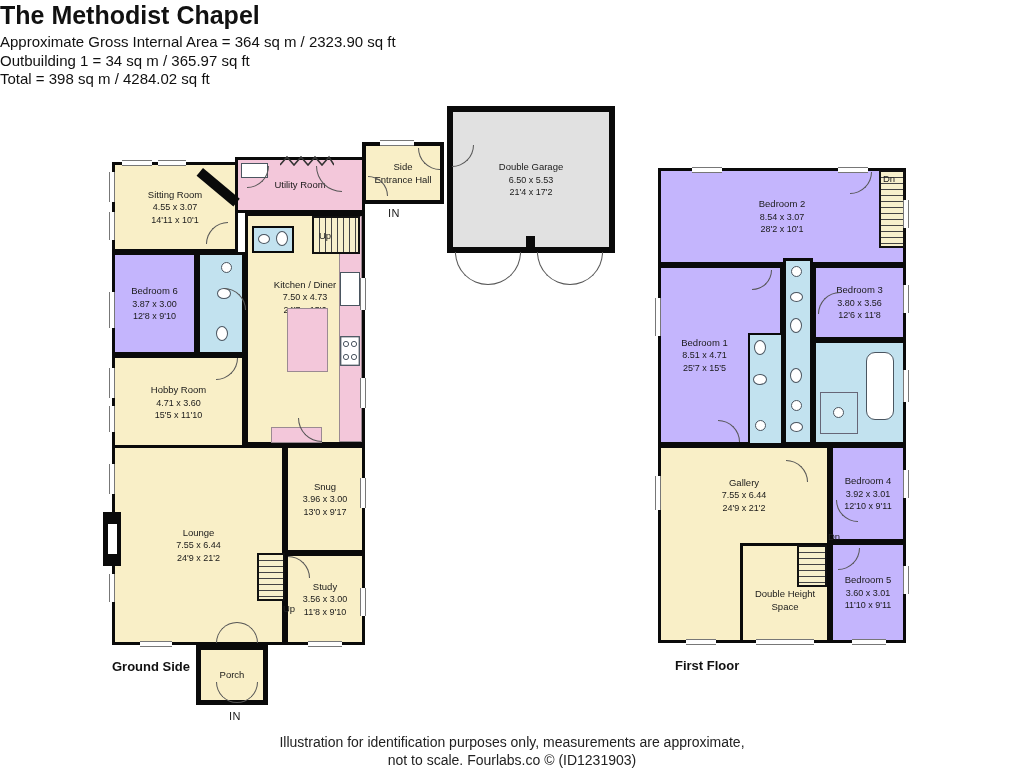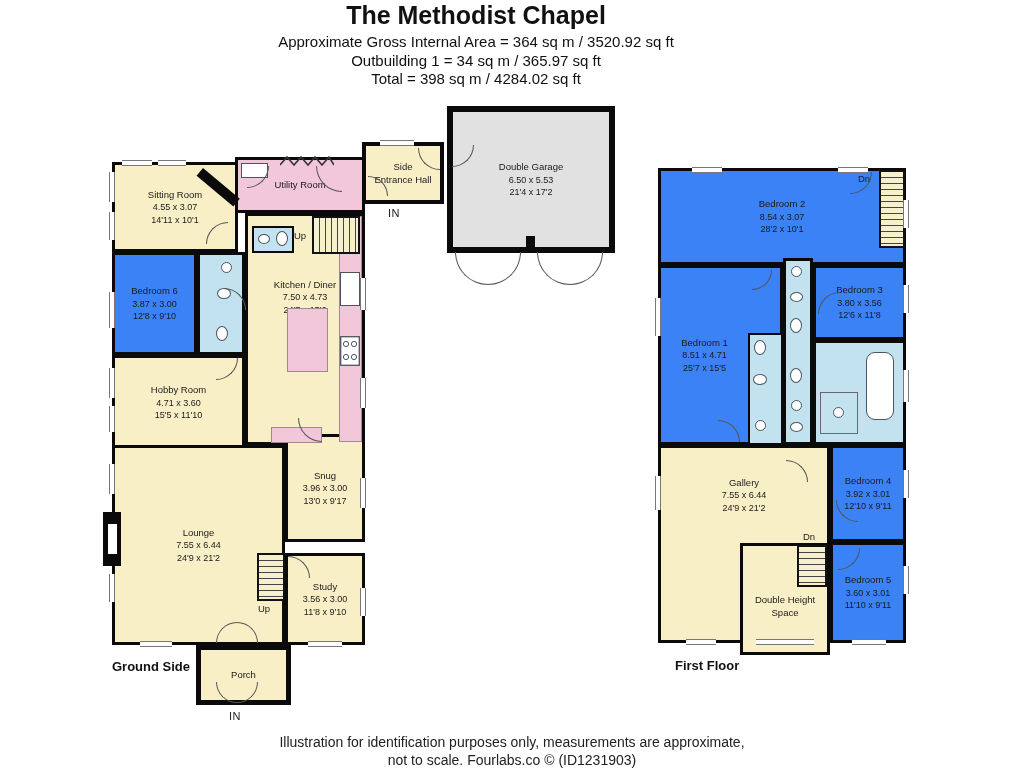--- a/index.html
+++ b/index.html
@@ -1,33 +1,33 @@
 <!DOCTYPE html>
 <html><head>
 <meta charset="utf-8">
 <style>
   html,body{margin:0;padding:0;background:#fff;}
   body{width:1024px;height:768px;position:relative;font-family:"Liberation Sans",sans-serif;color:#111;overflow:hidden;}
-  .hdr{position:absolute;left:0;width:912px;text-align:center;padding-left:20px;}
+  .hdr{position:absolute;left:0;width:912px;text-align:left;}
   .title{top:1px;font-size:25px;font-weight:bold;}
   .sub{font-size:15px;}
   .ftr{position:absolute;left:0;width:1024px;text-align:center;font-size:14px;color:#222;}
   .room{position:absolute;box-sizing:border-box;border:3px solid #0a0a0a;display:flex;flex-direction:column;align-items:center;justify-content:center;text-align:center;line-height:1.4;z-index:1;}
   .rname{font-size:9.5px;color:#1a1a1a;}
   .rdim{font-size:9px;color:#1a1a1a;}
   .c-yellow{background:#f9efc7;}
   .c-pink{background:#f3c7da;}
-  .c-purple{background:#3b82f6;}
+  .c-purple{background:#c4b5fd;}
   .c-blue{background:#c2e2ef;}
   .c-gray{background:#e1e1e1;}
   .overlay{position:absolute;box-sizing:border-box;z-index:3;}
   .thin{border:1px solid #9b8a92;}
   .wall2{border:2px solid #0a0a0a;}
   .floor-label{position:absolute;font-weight:bold;font-size:13px;z-index:6;}
-  .small-label{position:absolute;font-size:9.5px;color:#222;z-index:6;}
+  .small-label{position:absolute;font-size:9.5px;color:#222;z-index:6;margin-left:25px;}
   .in-label{position:absolute;font-size:11px;color:#222;z-index:6;letter-spacing:.5px;}
   .window{position:absolute;background:#fefefe;z-index:5;box-sizing:border-box;}
   .win-h{height:6px;border-top:1.4px solid #777;border-bottom:1.4px solid #777;}
   .win-v{width:6px;border-left:1.4px solid #777;border-right:1.4px solid #777;}
   .stairs{position:absolute;box-sizing:border-box;border:2px solid #111;background-color:#f7f0cc;z-index:4;}
   .treads-h{background-image:repeating-linear-gradient(to bottom,transparent 0 5px,#444 5px 6px);}
   .treads-v{background-image:repeating-linear-gradient(to right,transparent 0 5px,#444 5px 6px);}
   .arc{position:absolute;box-sizing:border-box;z-index:5;}
   .arc.ne{border-top:1.3px solid #555;border-right:1.3px solid #555;border-radius:0 100% 0 0;}
   .arc.nw{border-top:1.3px solid #555;border-left:1.3px solid #555;border-radius:100% 0 0 0;}
@@ -37,21 +37,21 @@
   .ellipse{border-radius:50%;}
   .rounded{border-radius:9px;}
   .solid{position:absolute;background:#0a0a0a;z-index:4;}
   .notch{position:absolute;background:#fff;z-index:5;}
   .zig{position:absolute;z-index:5;}
 </style>
 </head>
 <body>
 
 <div class="hdr title">The Methodist Chapel</div>
-<div class="hdr sub" style="top:33px;">Approximate Gross Internal Area = 364 sq m / 3520.92 sq ft</div>
+<div class="hdr sub" style="top:33px;">Approximate Gross Internal Area = 364 sq m / 2323.90 sq ft</div>
 <div class="hdr sub" style="top:52px;">Outbuilding 1 = 34 sq m / 365.97 sq ft</div>
 <div class="hdr sub" style="top:70px;">Total = 398 sq m / 4284.02 sq ft</div>
 
 <div class="room c-yellow" style="left:112px;top:162px;width:126px;height:90px;">
   <div class="rname">Sitting Room</div>
   <div class="rdim">4.55 x 3.07</div>
   <div class="rdim">14'11 x 10'1</div>
 </div>
 <div class="solid" style="left:203px;top:168px;width:48px;height:10px;transform:rotate(40deg);transform-origin:0 0;"></div>
 
@@ -106,32 +106,32 @@
 <div class="room c-yellow" style="left:112px;top:445px;width:173px;height:200px;">
   <div class="rname">Lounge</div>
   <div class="rdim">7.55 x 6.44</div>
   <div class="rdim">24'9 x 21'2</div>
 </div>
 <div class="solid" style="left:103px;top:512px;width:18px;height:54px;"></div>
 <div class="notch" style="left:108px;top:524px;width:9px;height:30px;"></div>
 <div class="stairs treads-h" style="left:257px;top:553px;width:28px;height:48px;"></div>
 <div class="small-label" style="left:258px;top:603px;">Up</div>
 
-<div class="room c-yellow" style="left:285px;top:434px;width:80px;height:108px;">
+<div class="room c-yellow" style="left:285px;top:445px;width:80px;height:108px;">
   <div class="rname">Snug</div>
   <div class="rdim">3.96 x 3.00</div>
   <div class="rdim">13'0 x 9'17</div>
 </div>
 <div class="room c-yellow" style="left:285px;top:553px;width:80px;height:92px;">
   <div class="rname">Study</div>
   <div class="rdim">3.56 x 3.00</div>
   <div class="rdim">11'8 x 9'10</div>
 </div>
 
-<div class="room c-yellow" style="left:196px;top:645px;width:95px;height:60px;border-width:5px;">
+<div class="room c-yellow" style="left:196px;top:645px;width:72px;height:60px;border-width:5px;">
   <div class="rname">Porch</div>
 </div>
 <div class="in-label" style="left:229px;top:710px;">IN</div>
 
 <div class="room c-yellow" style="left:362px;top:142px;width:82px;height:62px;border-width:4px;padding:0 8px;">
   <div class="rname">Side Entrance Hall</div>
 </div>
 <div class="in-label" style="left:388px;top:207px;">IN</div>
 
 <div class="room c-gray" style="left:447px;top:106px;width:168px;height:147px;border-width:6px;">
@@ -228,21 +228,21 @@
   <div class="rdim">3.92 x 3.01</div>
   <div class="rdim">12'10 x 9'11</div>
 </div>
 
 <div class="room c-purple" style="left:830px;top:542px;width:76px;height:101px;">
   <div class="rname">Bedroom 5</div>
   <div class="rdim">3.60 x 3.01</div>
   <div class="rdim">11'10 x 9'11</div>
 </div>
 
-<div class="room c-yellow" style="left:740px;top:543px;width:90px;height:112px;padding-top:14px;">
+<div class="room c-yellow" style="left:740px;top:543px;width:90px;height:100px;padding-top:14px;">
   <div class="rname" style="width:70px;">Double Height Space</div>
 </div>
 <div class="stairs treads-h" style="left:797px;top:545px;width:30px;height:42px;"></div>
 <div class="small-label" style="left:803px;top:531px;">Dn</div>
 
 <div class="arc nw" style="left:818px;top:292px;width:22px;height:22px;"></div>
 <div class="arc se" style="left:752px;top:270px;width:20px;height:20px;"></div>
 <div class="arc ne" style="left:718px;top:420px;width:22px;height:22px;"></div>
 <div class="arc sw" style="left:836px;top:500px;width:22px;height:22px;"></div>
 <div class="arc se" style="left:838px;top:548px;width:22px;height:22px;"></div>

